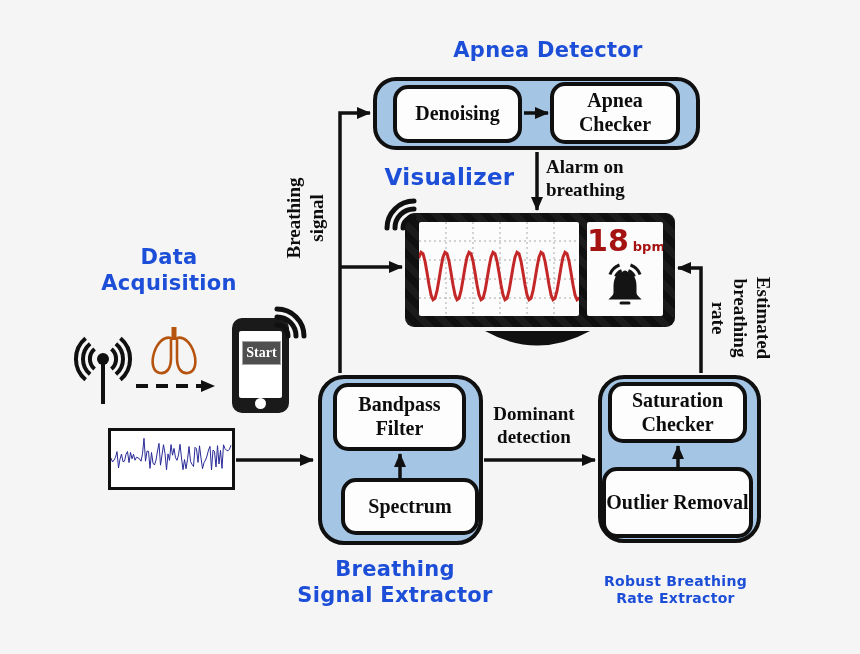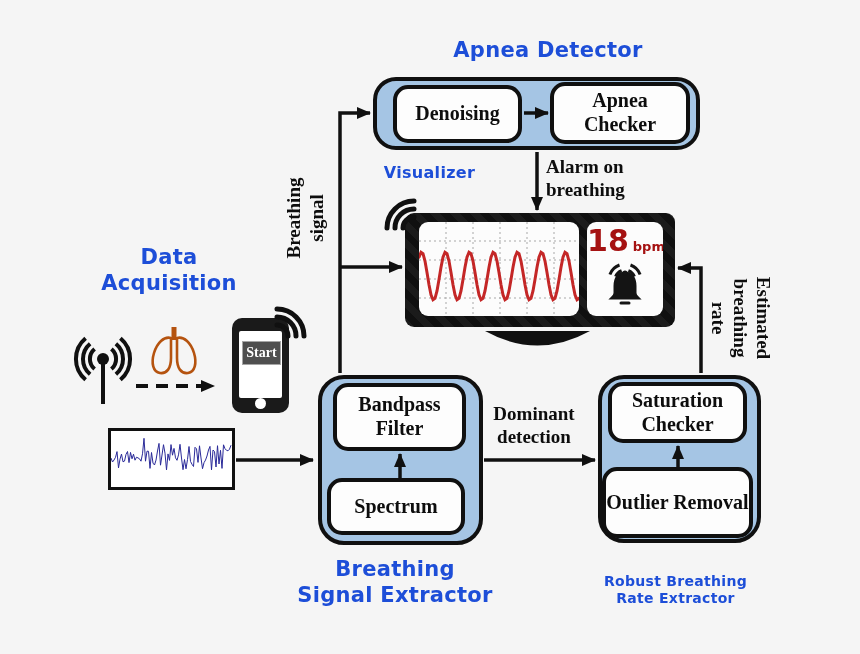--- a/index.html
+++ b/index.html
@@ -18,21 +18,21 @@
         font-size:20px;line-height:1.18;color:#0d0d0d;}
   
   .elabel{font-family:"Liberation Serif","DejaVu Serif",serif;font-weight:bold;
           font-size:19px;line-height:1.2;color:#0d0d0d;}
   .rot-ccw{transform:rotate(-90deg);}
   .rot-cw{transform:rotate(90deg);}
   .center{display:flex;align-items:center;justify-content:center;text-align:center;}
   
   #monitor-frame{left:405px;top:213px;width:270px;height:114px;border-radius:9px;
      background:repeating-linear-gradient(45deg,#1b1b1b 0 7px,#101010 7px 14px);}
-  .screen{position:absolute;background:#fcfcfc;border-radius:9px;overflow:hidden;}
+  .screen{position:absolute;background:#fcfcfc;border-radius:2px;overflow:hidden;}
   #bpm-row{position:absolute;left:6px;top:4px;width:66px;display:flex;align-items:baseline;
            justify-content:center;gap:4px;color:#a51212;}
   #bpm-value{font-size:30px;font-weight:bold;line-height:1;}
   #bpm-unit{font-size:13px;font-weight:bold;}
   
   #phone-body{left:232px;top:318px;width:57px;height:95px;background:#1a1a1a;border-radius:10px;}
   #phone-screen{left:239px;top:331px;width:43px;height:67px;background:#ffffff;border-radius:2px;}
   #start-button{left:242px;top:341px;width:37px;height:22px;background:#4f4f4f;border:1px solid #a6a6a6;
      border-radius:0;color:#fff;font-family:"Liberation Serif","DejaVu Serif",serif;font-weight:bold;
      font-size:14px;display:flex;align-items:center;justify-content:center;}
@@ -48,27 +48,27 @@
 
 <div id="stage">
 
   <div class="abs group" style="left:373px;top:77px;width:327px;height:73px;border-radius:23px;"></div>
   <div class="abs group" style="left:318px;top:375px;width:165px;height:170px;"></div>
   <div class="abs group" style="left:598px;top:375px;width:163px;height:168px;"></div>
 
   <div class="abs pbox" style="left:393px;top:85px;width:129px;height:58px;">
     <span>Denoising</span>
   </div>
-  <div class="abs pbox" style="left:550px;top:82px;width:140px;height:62px;align-items:center;">
+  <div class="abs pbox" style="left:550px;top:82px;width:130px;height:62px;align-items:center;">
     <span>Apnea Checker</span>
   </div>
   <div class="abs pbox" style="left:333px;top:383px;width:133px;height:68px;">
     <span>Bandpass Filter</span>
   </div>
-  <div class="abs pbox" style="left:327px;top:478px;width:138px;height:57px;">
+  <div class="abs pbox" style="left:341px;top:478px;width:138px;height:57px;">
     <span>Spectrum</span>
   </div>
   <div class="abs pbox" style="left:608px;top:382px;width:139px;height:61px;text-align:center;">
     <span>Saturation Checker</span>
   </div>
   <div class="abs pbox" style="left:602px;top:467px;width:151px;height:71px;">
     <span>Outlier Removal</span>
   </div>
 
   <div class="abs" id="monitor-frame">
@@ -181,21 +181,21 @@
     <g>
       <g transform="translate(148,326)" stroke="#b5530f" fill="none" stroke-width="2.6" stroke-linejoin="round">
         <path d="M26 1 L26 14" stroke-width="5"></path>
         <path d="M23 12 C16 10 9 17 6 27 C3 37 5 46 12 47 C19 48 23 42 23 32 C23 24 23 16 23 12 Z"></path>
         <path d="M29 12 C36 10 43 17 46 27 C49 37 47 46 40 47 C33 48 29 42 29 32 C29 24 29 16 29 12 Z"></path>
       </g>
     </g>
   </svg>
 
   <div class="abs title" style="left:408px;top:38px;width:280px;font-size:21px;">Apnea Detector</div>
-  <div class="abs title" style="left:352px;top:163px;width:155px;font-size:16px;">Visualizer</div>
+  <div class="abs title" style="left:372px;top:163px;width:155px;font-size:23px;">Visualizer</div>
   <div class="abs title" style="left:69px;top:245px;width:200px;font-size:21px;">Data
 Acquisition</div>
   <div class="abs title" style="left:295px;top:557px;width:200px;font-size:21px;">Breathing
 Signal Extractor</div>
   <div class="abs title" style="left:558px;top:573px;width:235px;font-size:14px;">Robust Breathing
 Rate Extractor</div>
 
   <div class="abs elabel" style="left:546px;top:156px;width:92px;">Alarm on breathing</div>
   <div class="abs elabel center" style="left:483px;top:402px;width:102px;height:48px;">Dominant detection</div>
   <div class="abs elabel center rot-ccw" style="left:251px;top:192px;width:110px;height:52px;">Breathing signal</div>

